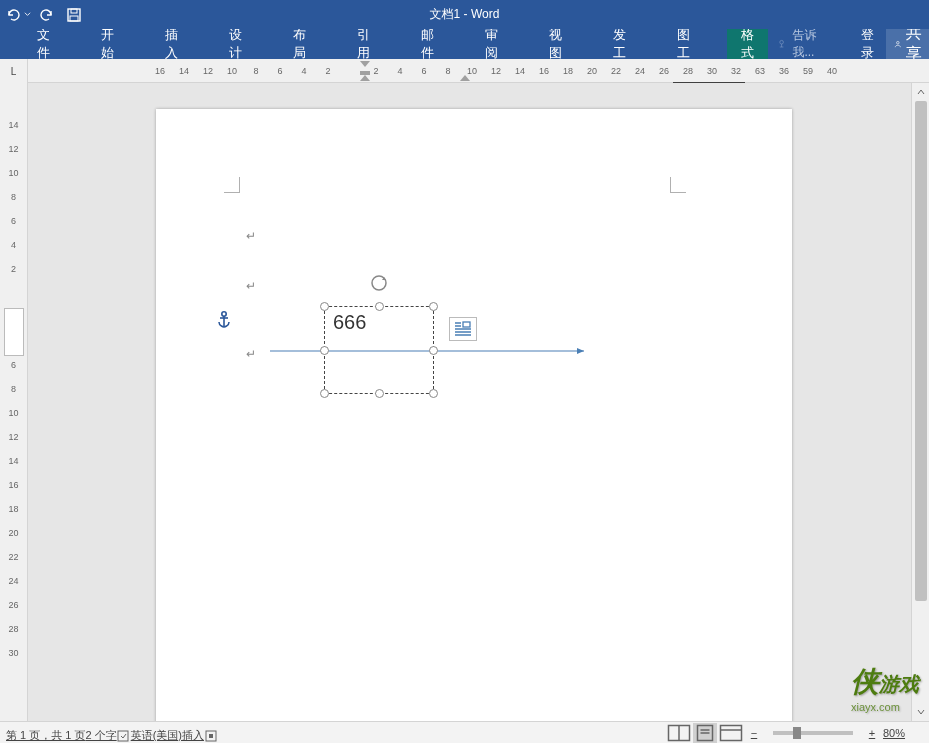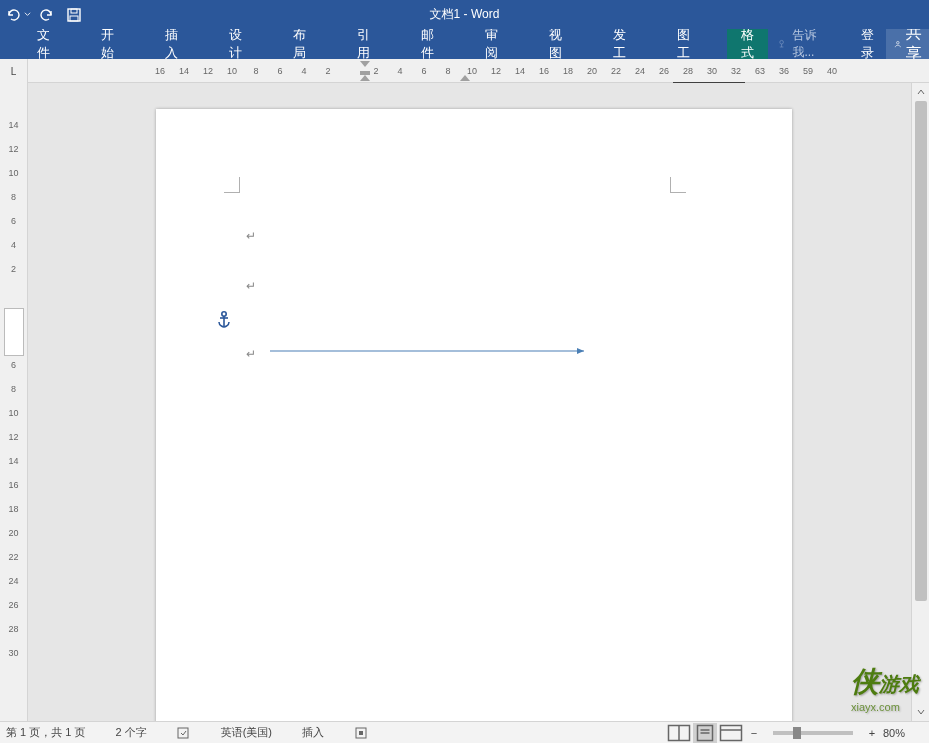--- a/index.html
+++ b/index.html
@@ -71,21 +71,21 @@
 
   .layout-btn { position: absolute; right: -44px; top: 10px; width: 28px; height: 24px; background: #fff; border: 1px solid #bbb; display: flex; align-items: center; justify-content: center; cursor: pointer; }
   .layout-btn svg { width: 18px; height: 16px; }
 
   
   .vscroll { position: absolute; right: 0; top: 83px; bottom: 22px; width: 18px; background: #f0f0f0; border-left: 1px solid #d4d4d4; }
   .vscroll-btn { width: 18px; height: 18px; display: flex; align-items: center; justify-content: center; cursor: pointer; }
   .vscroll-thumb { position: absolute; left: 3px; width: 12px; background: #c0c0c0; border-radius: 2px; top: 18px; height: 500px; }
 
   
-  .statusbar { position: absolute; bottom: 0; left: 0; right: 0; height: 22px; background: #f3f3f3; border-top: 1px solid #d4d4d4; display: flex; align-items: center; font-size: 11px; color: #444; padding: 0 6px; gap: 30px; }
+  .statusbar { position: absolute; bottom: 0; left: 0; right: 0; height: 22px; background: #f3f3f3; border-top: 1px solid #d4d4d4; display: flex; align-items: flex-end; font-size: 11px; color: #444; padding: 0 6px; gap: 0; text-decoration: underline; }
   .status-item { display: flex; align-items: center; gap: 4px; cursor: pointer; }
   .status-item svg { width: 14px; height: 14px; }
   .status-right { margin-left: auto; display: flex; align-items: center; gap: 2px; }
   .view-btn { width: 24px; height: 20px; display: flex; align-items: center; justify-content: center; cursor: pointer; }
   .view-btn.active { background: #d0d0d0; }
   .zoom-slider { width: 80px; height: 4px; background: #c0c0c0; margin: 0 8px; position: relative; }
   .zoom-thumb { position: absolute; width: 8px; height: 12px; background: #888; top: -4px; left: 20px; }
   .zoom-btn { width: 18px; text-align: center; cursor: pointer; }
 
   .watermark1 { position: absolute; right: 10px; bottom: 30px; font-size: 28px; color: #4d7c0f; font-weight: bold; font-style: italic; text-shadow: 1px 1px 2px rgba(0,0,0,0.3); pointer-events: none; }
@@ -276,20 +276,43 @@
           </svg>
       </div>
 
       <div class="arrow-line">
         <svg viewBox="0 0 320 10">
             <line x1="0" y1="5" x2="314" y2="5" stroke="#4a7fb5" stroke-width="1.2"></line>
             <path d="M314 5l-7-3v6z" fill="#4a7fb5"></path>
           </svg>
       </div>
 
+      <div class="textbox">
+        <div class="rotate-handle">
+          <svg viewBox="0 0 20 20">
+              <circle cx="10" cy="10" r="7" fill="none" stroke="#888" stroke-width="1.5"></circle>
+              <path d="M15 4l2 3-4 0z" fill="#888"></path>
+            </svg>
+        </div>
+        <div class="textbox-content">666</div>
+        <div class="handle h-nw"></div>
+        <div class="handle h-n"></div>
+        <div class="handle h-ne"></div>
+        <div class="handle h-w"></div>
+        <div class="handle h-e"></div>
+        <div class="handle h-sw"></div>
+        <div class="handle h-s"></div>
+        <div class="handle h-se"></div>
+        <div class="layout-btn">
+          <svg viewBox="0 0 18 16">
+              <path d="M1 2h6M1 5h6M1 8h16M1 11h16M1 14h16" stroke="#4a7fb5" stroke-width="1.3"></path>
+              <rect x="9" y="1" width="7" height="5" fill="none" stroke="#4a7fb5" stroke-width="1.3"></rect>
+            </svg>
+        </div>
+      </div>
     </div>
   </div>
 </div>
 
 <div class="vscroll">
   <div class="vscroll-btn">
       <svg viewBox="0 0 10 10" style="width:10px">
         <path d="M2 7l3-4 3 4" fill="none" stroke="#666"></path>
       </svg>
     </div>

